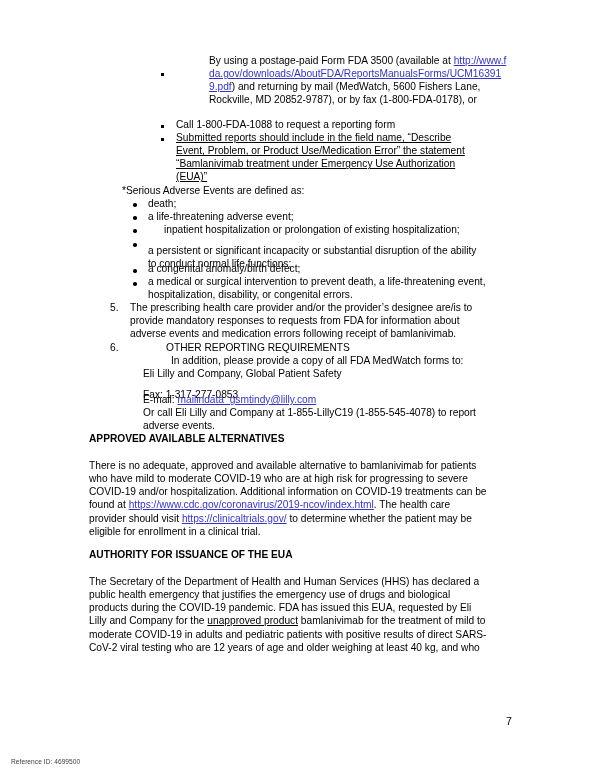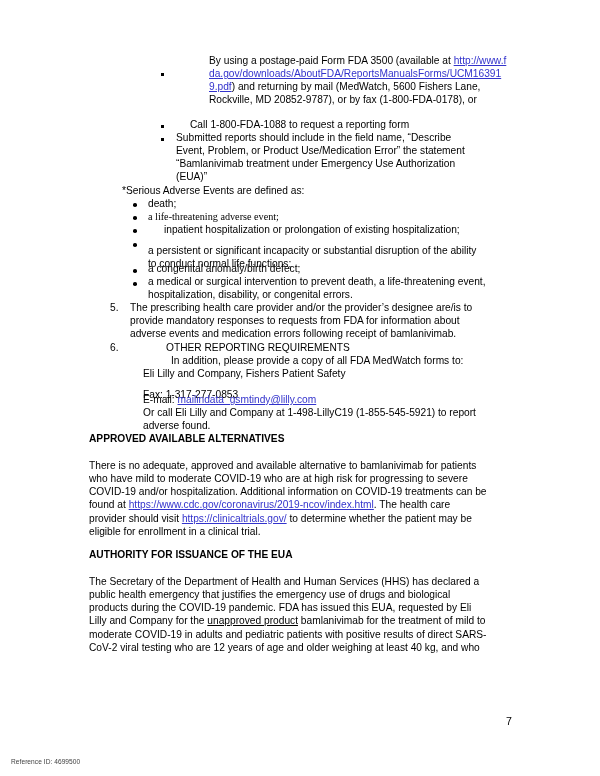--- a/index.html
+++ b/index.html
@@ -78,36 +78,36 @@
 <body>
 
 <div class="page">
 
   <div>
 
     <span class="sq" style="left:161px; top:73px;"></span>
     <div class="txt" style="left:176px; top:54px; width:300px;margin-left:33px;"><span>By using a postage-paid Form FDA 3500 (available at </span><span class="link">http://www.fda.gov/downloads/AboutFDA/ReportsManualsForms/UCM163919.pdf</span><span>) and returning by mail (MedWatch, 5600 Fishers Lane, Rockville, MD 20852-9787), or by fax (1-800-FDA-0178), or</span></div>
 
     <span class="sq" style="left:161px; top:125px;"></span>
-    <div class="txt" style="left:190px; top:118px; width:300px;"><span>Call 1-800-FDA-1088 to request a reporting form</span></div>
+    <div class="txt" style="left:176px; top:118px; width:300px;"><span>Call 1-800-FDA-1088 to request a reporting form</span></div>
 
     <span class="sq" style="left:161px; top:138px;"></span>
-    <div class="txt" style="left:176px; top:131px; width:300px;"><span>Submitted reports should include in the field name, “Describe Event, Problem, or Product Use/Medication Error” the statement “Bamlanivimab treatment under Emergency Use Authorization (EUA)”</span></div>
+    <div class="txt" style="left:176px; top:131px; width:300px;text-decoration:underline;"><span>Submitted reports should include in the field name, “Describe Event, Problem, or Product Use/Medication Error” the statement “Bamlanivimab treatment under Emergency Use Authorization (EUA)”</span></div>
 
   </div>
 
   <div>
 
     <div class="txt" style="left:122px; top:184px; width:320px;">*Serious Adverse Events are defined as:</div>
 
     <span class="dot" style="left:133px; top:203px;"></span>
     <div class="txt" style="left:148px; top:197px; width:340px;">death;</div>
 
     <span class="dot" style="left:133px; top:216px;"></span>
-    <div class="txt" style="left:148px; top:210px; width:340px;font-family:Liberation Serif, serif;">a life-threatening adverse event;</div>
+    <div class="txt" style="left:148px; top:210px; width:340px;">a life-threatening adverse event;</div>
 
     <span class="dot" style="left:133px; top:229px;"></span>
     <div class="txt" style="left:148px; top:223px; width:350px;margin-left:16px;">inpatient hospitalization or prolongation of existing hospitalization;</div>
 
     <span class="dot" style="left:133px; top:243px;"></span>
     <div class="txt" style="left:148px; top:244px; width:338px;">a persistent or significant incapacity or substantial disruption of the ability to conduct normal life functions;</div>
 
     <span class="dot" style="left:133px; top:269px;"></span>
     <div class="txt" style="left:148px; top:262px; width:340px;">a congenital anomaly/birth defect;</div>
 
@@ -119,25 +119,25 @@
   <div>
     <div class="num" style="left:110px; top:301px;">5.</div>
     <div class="txt" style="left:130px; top:301px; width:345px;">The prescribing health care provider and/or the provider’s designee are/is to provide mandatory responses to requests from FDA for information about adverse events and medication errors following receipt of bamlanivimab.</div>
   </div>
 
   <div>
     <div class="num" style="left:110px; top:341px;">6.</div>
     <div class="txt" style="left:130px; top:341px; width:345px;margin-left:36px;">OTHER REPORTING REQUIREMENTS</div>
 
     <div class="txt" style="left:130px; top:354px; width:360px;padding-left:41px;">In addition, please provide a copy of all FDA MedWatch forms to:</div>
-    <div class="txt" style="left:143px; top:367px; width:360px;">Eli Lilly and Company, Fishers Patient Safety</div>
+    <div class="txt" style="left:143px; top:367px; width:360px;">Eli Lilly and Company, Global Patient Safety</div>
     <div class="txt" style="left:143px; top:380px; width:360px;margin-top:8px;">Fax: 1-317-277-0853</div>
     <div class="txt" style="left:143px; top:393px; width:360px;"><span>E-mail: </span><span class="link">mailindata_gsmtindy@lilly.com</span></div>
-    <div class="txt" style="left:143px; top:406px; width:370px;">Or call Eli Lilly and Company at 1-498-LillyC19 (1-855-545-5921) to report</div>
-    <div class="txt" style="left:143px; top:419px; width:370px;">adverse found.</div>
+    <div class="txt" style="left:143px; top:406px; width:370px;">Or call Eli Lilly and Company at 1-855-LillyC19 (1-855-545-4078) to report</div>
+    <div class="txt" style="left:143px; top:419px; width:370px;">adverse events.</div>
   </div>
 
   <div>
     <div class="txt bold" style="left:89px; top:432px; width:400px;">APPROVED AVAILABLE ALTERNATIVES</div>
     <div class="txt" style="left:89px; top:459px; width:398px;"><span>There is no adequate, approved and available alternative to bamlanivimab for patients who have mild to moderate COVID-19 who are at high risk for progressing to severe COVID-19 and/or hospitalization. Additional information on COVID-19 treatments can be found at </span><span class="link">https://www.cdc.gov/coronavirus/2019-ncov/index.html</span><span>. The health care provider should visit </span><span class="link">https://clinicaltrials.gov/</span><span> to determine whether the patient may be eligible for enrollment in a clinical trial.</span></div>
   </div>
 
   <div>
     <div class="txt bold" style="left:89px; top:548px; width:400px;">AUTHORITY FOR ISSUANCE OF THE EUA</div>
     <div class="txt" style="left:89px; top:575px; width:400px;"><span>The Secretary of the Department of Health and Human Services (HHS) has declared a public health emergency that justifies the emergency use of drugs and biological products during the COVID-19 pandemic. FDA has issued this EUA, requested by Eli Lilly and Company for the </span><span class="uline">unapproved product</span><span> bamlanivimab for the treatment of mild to moderate COVID-19 in adults and pediatric patients with positive results of direct SARS-CoV-2 viral testing who are 12 years of age and older weighing at least 40 kg, and who</span></div>

